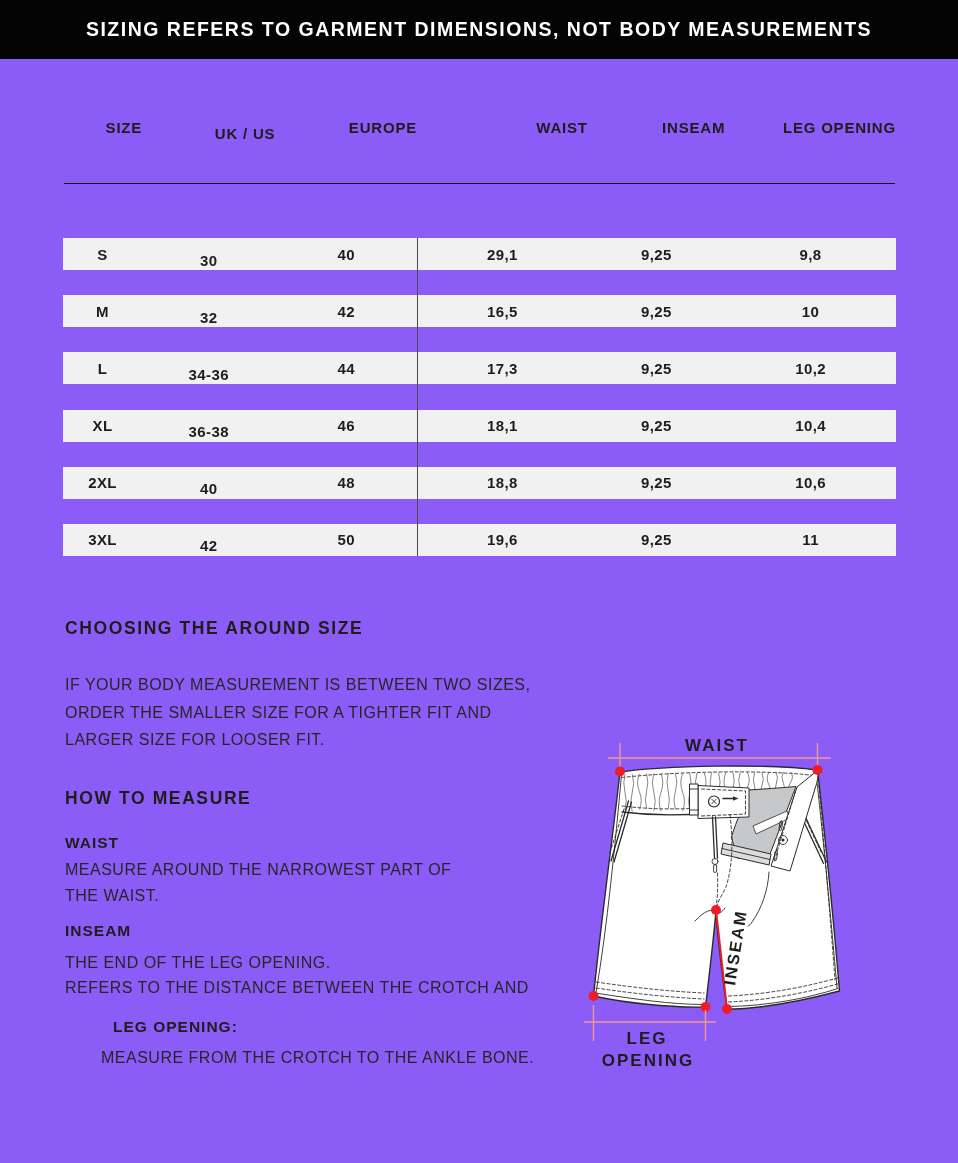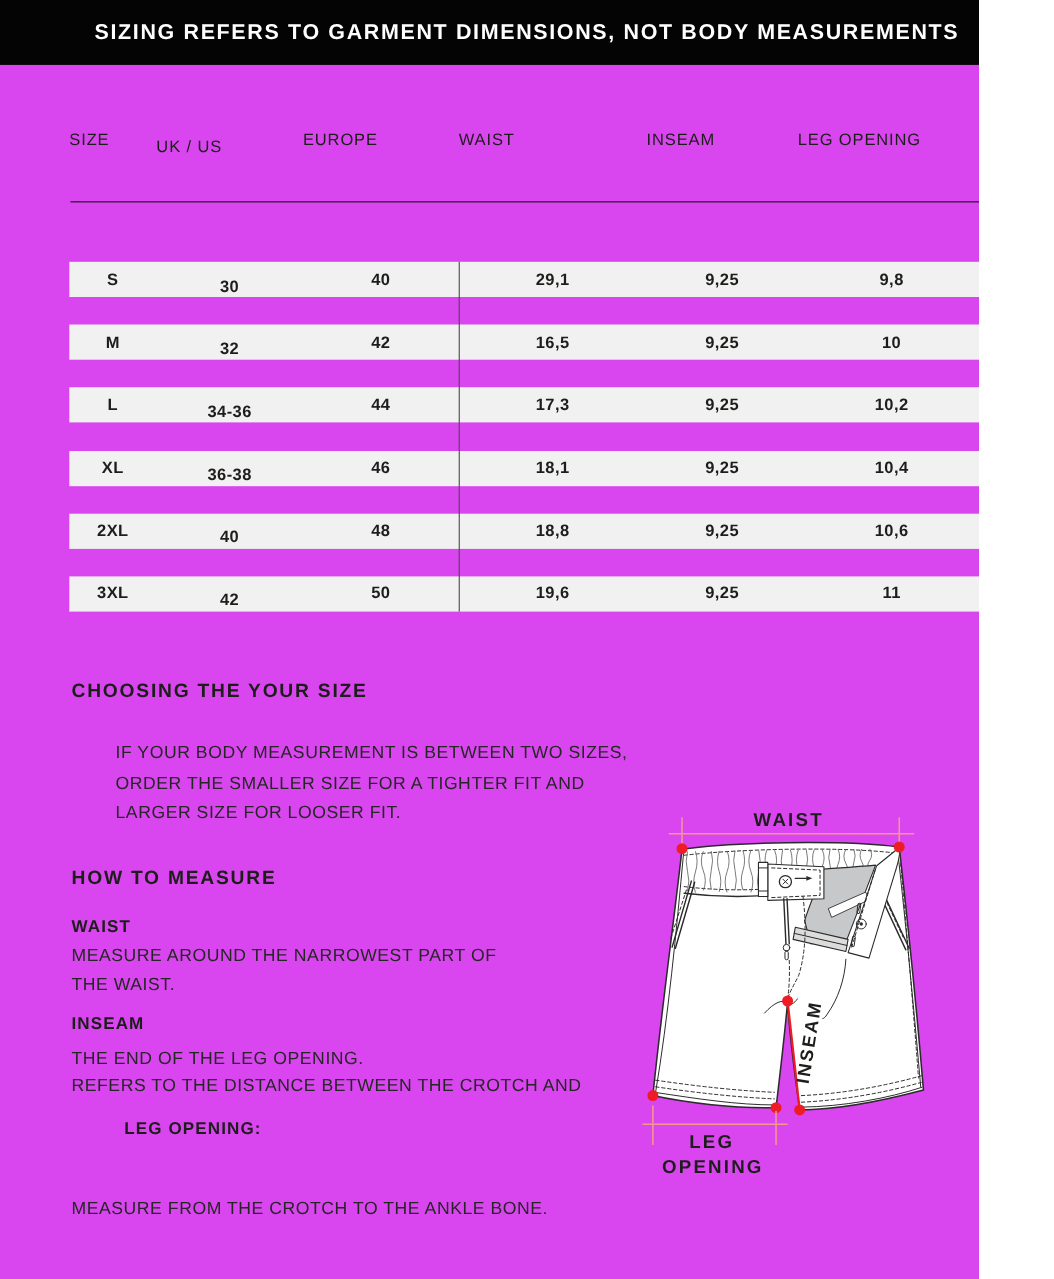--- a/index.html
+++ b/index.html
@@ -5,37 +5,37 @@
   :root{
     --accent:#ee1d25;
     --measure:#f4978e;
     --ink:#1d1d1b;
     --row-bg:#f1f1f1;
     --banner-bg:#040404;
   }
   *{margin:0;padding:0;box-sizing:border-box;}
   html,body{background:#ffffff;}
   .page{
-    position:relative;width:890px;height:1163px;background:#d946ef;overflow:hidden;
+    position:relative;width:958px;height:1163px;background:#8b5cf6;overflow:hidden;
     font-family:"Liberation Sans","DejaVu Sans",sans-serif;color:var(--ink);
   }
   
   .banner{
     position:absolute;left:0;top:0;width:958px;height:59px;background:var(--banner-bg);
     display:flex;align-items:center;justify-content:center;
   }
   .banner span{
     color:#ffffff;font-size:19.5px;font-weight:700;letter-spacing:1.5px;white-space:nowrap;
   }
   
   .tbl-header{
     position:absolute;left:63px;top:112px;width:833px;height:30px;display:flex;align-items:center;
   }
   .tbl-header .col{
-    font-size:15px;font-weight:400;letter-spacing:0.8px;text-align:left;
+    font-size:15px;font-weight:700;letter-spacing:0.8px;text-align:right;
   }
   .c0{width:9.5%;} .c1{width:16%;margin-top:12px;} .c2{width:17%;} .c3{width:20.5%;} .c4{width:16.5%;} .c5{width:20.5%;}
   .hdr-rule{
     position:absolute;left:64px;top:183px;width:831px;height:0;border-top:1.5px solid #111111;
   }
   .tbl-body{position:absolute;left:63px;top:238px;width:833px;}
   .trow{
     width:833px;height:32px;background:var(--row-bg);margin-bottom:25.2px;
     display:flex;align-items:center;
   }
@@ -44,27 +44,27 @@
   }
   .vdiv{
     position:absolute;left:417px;top:238px;width:1px;height:318px;background:#4b4b4b;
   }
   
   .sec-heading{
     position:absolute;left:65px;font-size:17.5px;font-weight:700;letter-spacing:1.6px;white-space:nowrap;
   }
   .body-lines{position:absolute;left:65px;font-size:16px;letter-spacing:0.5px;color:#262626;}
   .body-lines div{white-space:nowrap;}
-  .choosing-lines{top:671px;line-height:27.5px;margin-left:40px;}
+  .choosing-lines{top:671px;line-height:27.5px;}
   .term{
     position:absolute;left:65px;font-size:15.5px;font-weight:700;letter-spacing:1px;white-space:nowrap;
   }
   .waist-lines{top:857px;line-height:25.5px;}
   .inseam-lines{top:951px;line-height:24.5px;}
-  .leg-lines{top:1088px;line-height:24.5px;}
+  .leg-lines{top:1046px;line-height:24.5px;margin-left:36px;}
   
   .diagram{position:absolute;left:565px;top:725px;width:390px;height:350px;}
   .diagram svg{display:block;width:100%;height:100%;}
   .dg-label{font-family:"Liberation Sans","DejaVu Sans",sans-serif;font-size:17px;font-weight:700;fill:var(--ink);letter-spacing:2px;}
   .dg-label-sm{font-family:"Liberation Sans","DejaVu Sans",sans-serif;font-size:16.5px;font-weight:700;fill:var(--ink);letter-spacing:2px;}
   .ln{stroke:#2b2b2b;fill:none;stroke-width:1.3;stroke-linecap:round;stroke-linejoin:round;}
   .ln-thin{stroke:#2b2b2b;fill:none;stroke-width:0.9;stroke-linecap:round;}
   .ln-dash{stroke:#2b2b2b;fill:none;stroke-width:0.9;stroke-dasharray:3 2.4;stroke-linecap:round;}
   .fill-body{fill:#ffffff;stroke:#2b2b2b;stroke-width:1.4;stroke-linejoin:round;}
   .fill-gray{fill:#c7c8ca;stroke:#2b2b2b;stroke-width:1;stroke-linejoin:round;}
@@ -138,21 +138,21 @@
       <div class="cell c0">3XL</div>
       <div class="cell c1">42</div>
       <div class="cell c2">50</div>
       <div class="cell c3">19,6</div>
       <div class="cell c4">9,25</div>
       <div class="cell c5">11</div>
     </div>
   </div>
   <div class="vdiv"></div>
 
-  <h2 class="sec-heading" style="top:618px;">CHOOSING THE YOUR SIZE</h2>
+  <h2 class="sec-heading" style="top:618px;">CHOOSING THE AROUND SIZE</h2>
   <div class="body-lines choosing-lines">
     <div>IF YOUR BODY MEASUREMENT IS BETWEEN TWO SIZES,</div>
     <div>ORDER THE SMALLER SIZE FOR A TIGHTER FIT AND</div>
     <div>LARGER SIZE FOR LOOSER FIT.</div>
   </div>
 
   <h2 class="sec-heading" style="top:788px;">HOW TO MEASURE</h2>
 
   <div class="term" style="top:834px;">WAIST</div>
   <div class="body-lines waist-lines">

